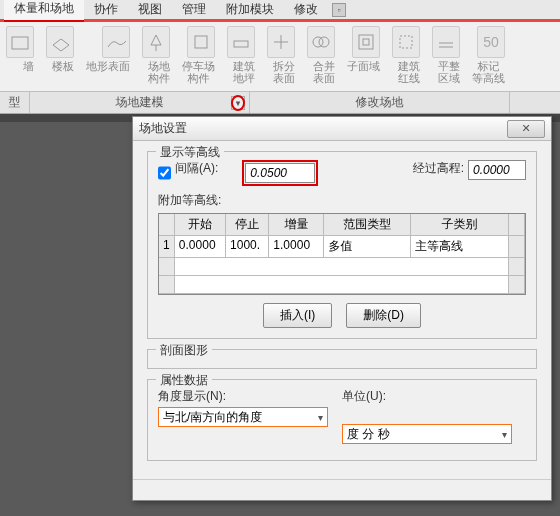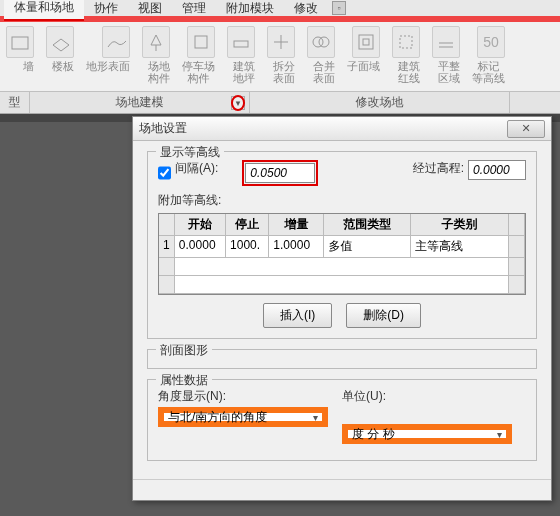--- a/index.html
+++ b/index.html
@@ -1,18 +1,18 @@
 <!DOCTYPE html>
 <html><head>
 <meta charset="utf-8">
 <style>
 * { box-sizing: border-box; margin: 0; padding: 0; font-family: "Microsoft YaHei", "SimSun", sans-serif; }
 body { background: #5a5a5a; width: 560px; height: 516px; overflow: hidden; position: relative; font-size: 12px; }
 
-.ribbon-tabs { background: #e8e8e8; height: 22px; display: flex; align-items: center; padding-left: 4px; border-bottom: 6px solid #ef4444; }
+.ribbon-tabs { background: #e8e8e8; height: 22px; display: flex; align-items: center; padding-left: 4px; border-bottom: 3px solid #ef4444; }
 .ribbon-tab { padding: 3px 10px; cursor: pointer; color: #333; }
 .ribbon-tab.active { background: #f5f5f5; }
 .red-underline { border-bottom: 2px solid #d00; }
 .tab-end { width: 14px; height: 14px; background: #d0d0d0; border: 1px solid #999; margin-left: 4px; display:flex; align-items:center; justify-content:center; font-size:9px; color:#666;}
 
 .ribbon-body { background: #f0f0f0; height: 70px; display: flex; border-bottom: 1px solid #c0c0c0; }
 .rb-btn { display: flex; flex-direction: column; align-items: flex-end; justify-content: flex-start; padding: 4px 6px; color: #888; cursor: pointer; min-width: 38px; }
 .rb-icon { width: 28px; height: 32px; background: #e8e8e8; border: 1px solid #ccc; margin-bottom: 2px; border-radius: 2px; display:flex; align-items:center; justify-content:center; }
 .rb-lbl { font-size: 11px; text-align: center; line-height: 1.1; white-space: pre-line; }
 
@@ -29,29 +29,29 @@
 .close-btn { width: 38px; height:18px; background: linear-gradient(#f2f2f2,#d4d4d4); border:1px solid #999; border-radius:2px; display:flex; align-items:center; justify-content:center; font-size:11px; color:#555;}
 
 .dlg-body { padding: 10px 14px 8px 14px; }
 .group { border:1px solid #bbb; padding: 8px 10px 10px 10px; margin-bottom:10px; position:relative; }
 .group-title { position:absolute; top:-8px; left:8px; background:#f0f0f0; padding:0 4px; color:#333; }
 
 .row { display:flex; margin-bottom:6px; }
 .chk { margin-right:4px; }
 .lbl { color:#333; }
 .txt-in { background:#fff; border:1px solid #888; padding:2px 4px; height:20px; font-size:12px;font-style:italic; }
-.drop { background:#fff; border:6px solid #f97316; height:20px; display:flex; align-items:center; padding:0 4px; position:relative; }
+.drop { background:#fff; border:1px solid #f97316; height:20px; display:flex; align-items:center; padding:0 4px; position:relative; }
 .drop::after { content:"▾"; position:absolute; right:4px; color:#555; font-size:10px; }
 
 .red-box { border:2px solid #d00; padding:1px; }
 
 .tbl { border:1px solid #888; background:#fff; width:100%; margin-top:4px; }
 .tbl-row { display:flex; }
 .th, .td { border-right:1px solid #bbb; border-bottom:1px solid #bbb; padding:2px 4px; font-size:12px; overflow:hidden; white-space:nowrap; }
-.th { background:#e8e8e8; text-align:center;font-weight:bold; }
+.th { background:#e8e8e8; text-align:center; }
 .rownum { width:16px; background:#e8e8e8; text-align:center; }
 .scrollcol { width:16px; background:#e8e8e8; }
 .cstart{width:52px}.cstop{width:44px}.cinc{width:56px}.crange{width:88px}.csub{width:100px}
 
 .btn-row { display:flex; justify-content:center; gap:14px; margin-top:8px; }
 .btn { background:linear-gradient(#fdfdfd,#e0e0e0); border:1px solid #888; padding:3px 16px; border-radius:2px; cursor:pointer; font-size:12px; }
 
 .footer-btns { display:flex; justify-content:flex-end; gap:10px; padding:10px 14px; border-top:1px solid #ccc; }
 
 .ellipsis-btn { width:22px; height:20px; background:linear-gradient(#fdfdfd,#e0e0e0); border:1px solid #888; display:flex; align-items:center; justify-content:center; margin-left:4px; }

